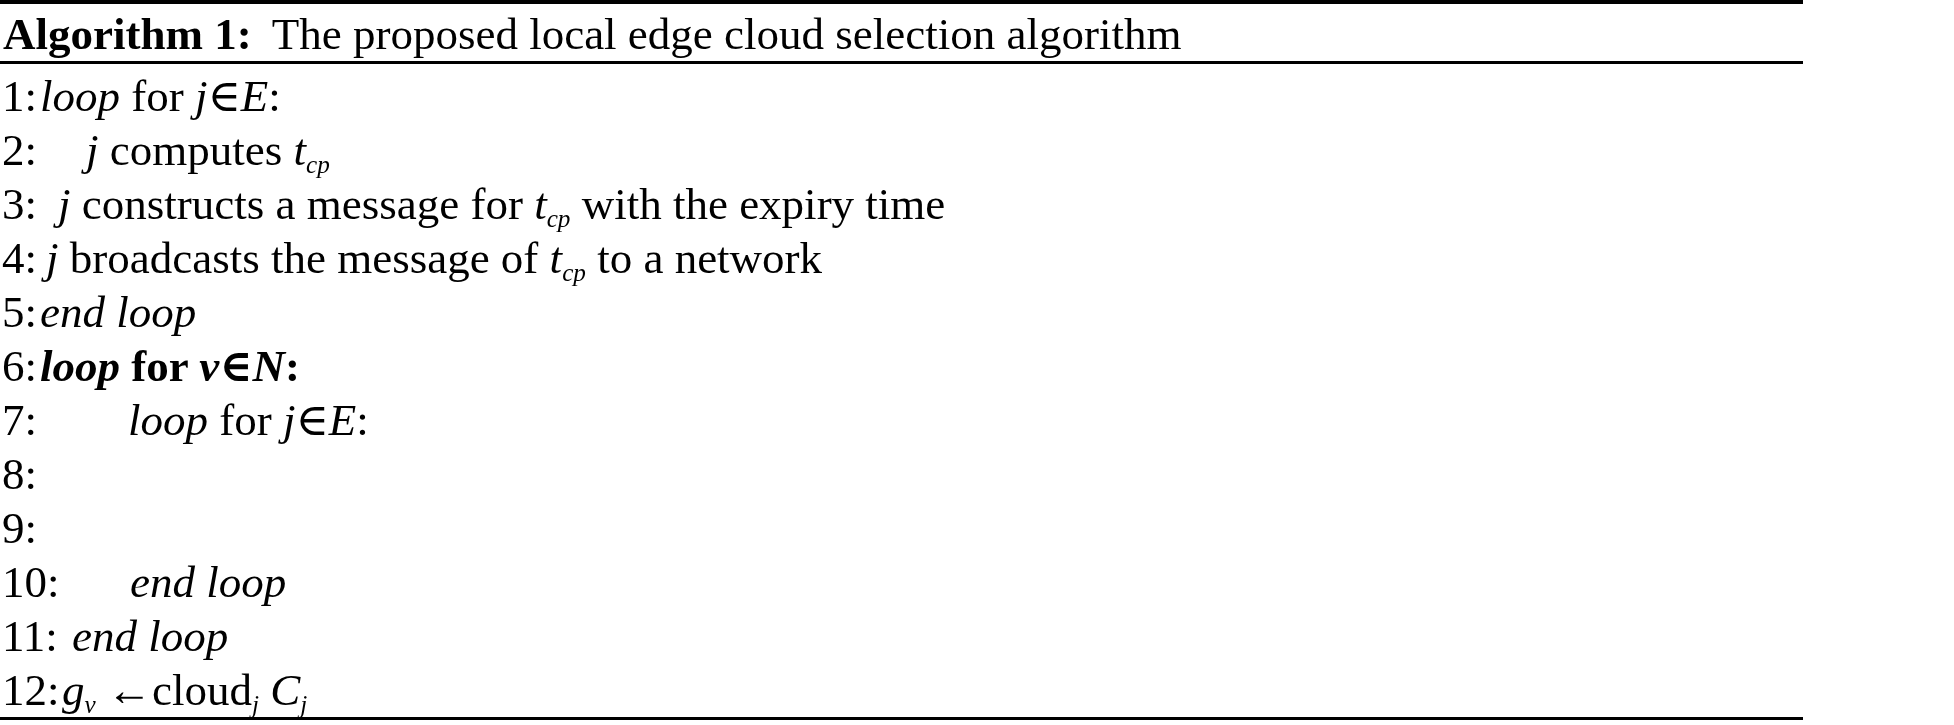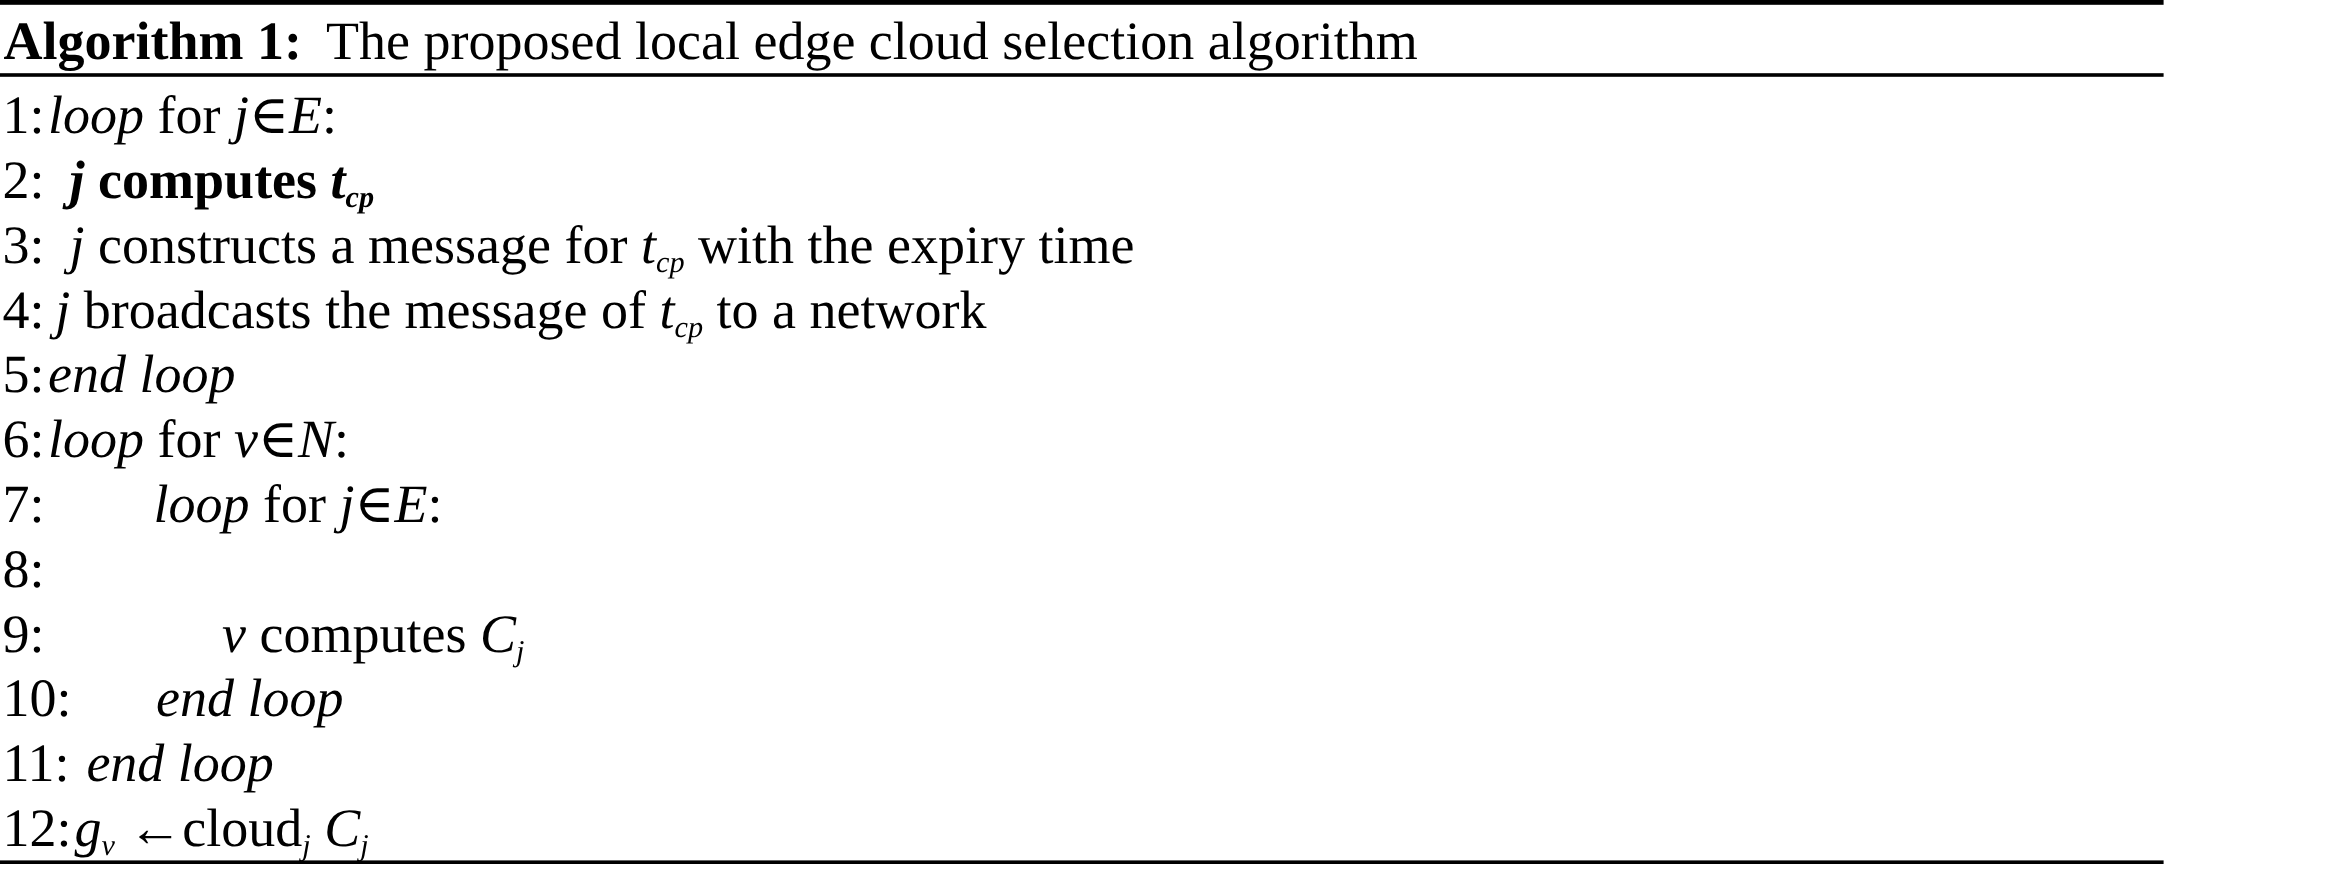--- a/index.html
+++ b/index.html
@@ -75,27 +75,27 @@
   <div id="top-rule" class="rule"></div>
 
   <div class="header">
     <span class="hlabel">Algorithm 1:</span><span class="htitle">The proposed local edge cloud selection algorithm</span>
   </div>
 
   <div id="mid-rule" class="rule"></div>
 
   <div class="algo-body">
       <div class="line"><span class="num">1:</span><span class="content" style="margin-left: 40px;"><span class="s-i">loop</span><span class="s-n"> for </span><span class="s-i">j</span><span class="s-n">∈</span><span class="s-i">E</span><span class="s-n">:</span></span></div>
-      <div class="line"><span class="num">2:</span><span class="content" style="margin-left: 58px; font-weight: bold;"><span class="s-i">j</span><span class="s-n"> computes </span><span class="s-i">t</span><span class="s-sub">cp</span></span></div>
+      <div class="line"><span class="num">2:</span><span class="content" style="margin-left: 86px;"><span class="s-i">j</span><span class="s-n"> computes </span><span class="s-i">t</span><span class="s-sub">cp</span></span></div>
       <div class="line"><span class="num">3:</span><span class="content" style="margin-left: 58px;"><span class="s-i">j</span><span class="s-n"> constructs a message for </span><span class="s-i">t</span><span class="s-sub">cp</span><span class="s-n"> with the expiry time</span></span></div>
       <div class="line"><span class="num">4:</span><span class="content" style="margin-left: 46px;"><span class="s-i">j</span><span class="s-n"> broadcasts the message of </span><span class="s-i">t</span><span class="s-sub">cp</span><span class="s-n"> to a network</span></span></div>
       <div class="line"><span class="num">5:</span><span class="content" style="margin-left: 40px;"><span class="s-i">end loop</span></span></div>
-      <div class="line"><span class="num">6:</span><span class="content" style="margin-left: 40px;"><span class="s-i">loop</span><span class="s-n"> for </span><span class="s-i">v</span><span class="s-n">∈</span><span class="s-i">N</span><span class="s-n">:</span></span></div>
+      <div class="line"><span class="num">6:</span><span class="content" style="margin-left: 40px; font-weight: bold;"><span class="s-i">loop</span><span class="s-n"> for </span><span class="s-i">v</span><span class="s-n">∈</span><span class="s-i">N</span><span class="s-n">:</span></span></div>
       <div class="line"><span class="num">7:</span><span class="content" style="margin-left: 128px;"><span class="s-i">loop</span><span class="s-n"> for </span><span class="s-i">j</span><span class="s-n">∈</span><span class="s-i">E</span><span class="s-n">:</span></span></div>
       <div class="line"><span class="num">8:</span></div>
-      <div class="line"><span class="num">9:</span><span class="content" style="margin-left: 185px;"><span class="s-i">v</span><span class="s-n"> computes </span><span class="s-i">C</span><span class="s-sub">j</span></span></div>
+      <div class="line"><span class="num">9:</span></div>
       <div class="line"><span class="num">10:</span><span class="content" style="margin-left: 130px;"><span class="s-i">end loop</span></span></div>
       <div class="line"><span class="num">11:</span><span class="content" style="margin-left: 72px;"><span class="s-i">end loop</span></span></div>
       <div class="line"><span class="num">12:</span><span class="content" style="margin-left: 62px;"><span class="s-i">g</span><span class="s-sub">v</span><span class="s-n"> ←cloud</span><span class="s-sub">j</span><span class="s-n"> </span><span class="s-i">C</span><span class="s-sub">j</span></span></div>
     </div>
 
   <div id="bottom-rule" class="rule"></div>
 </div>
 
 </body></html>

